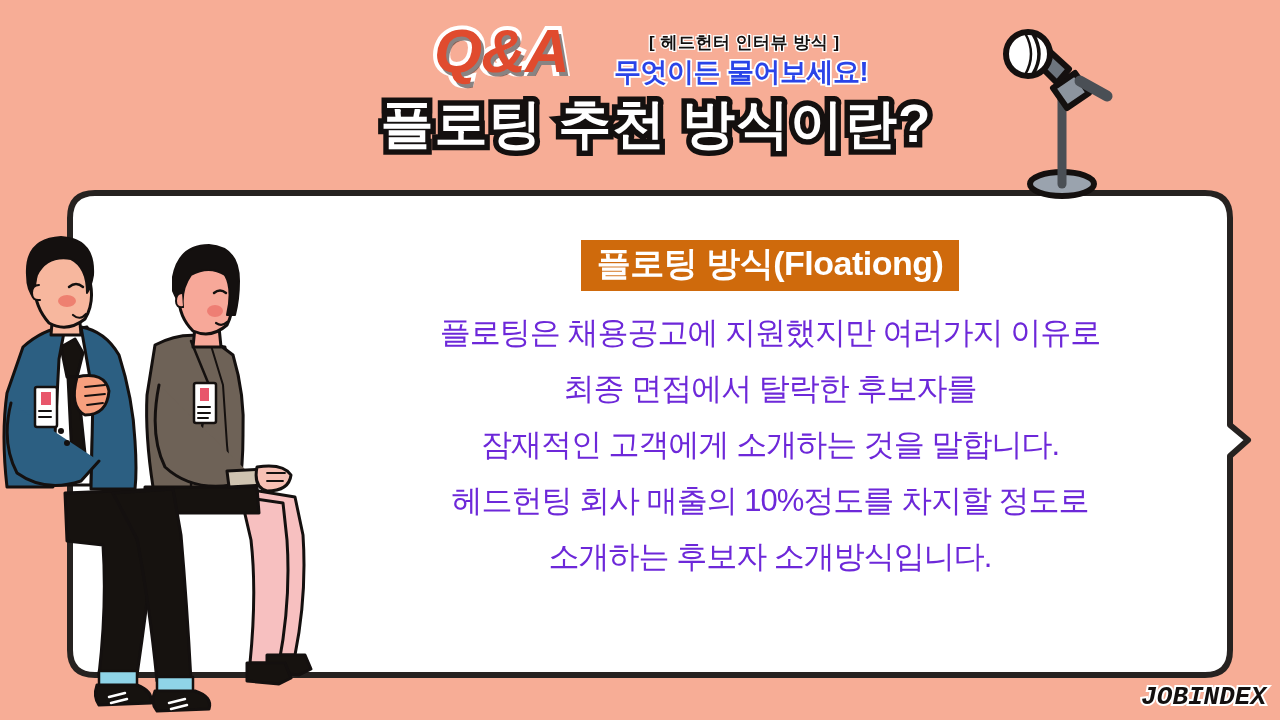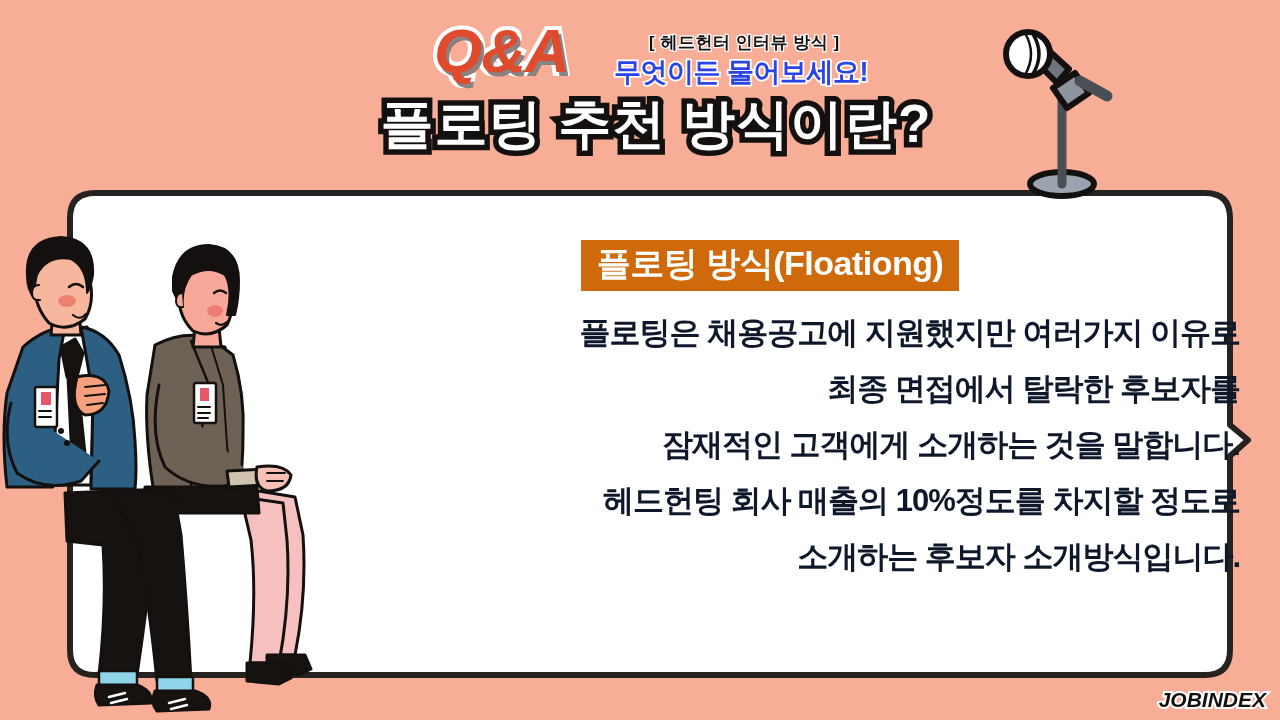--- a/index.html
+++ b/index.html
@@ -113,44 +113,45 @@
     color: #ffffff;
     font-size: 34px;
     font-weight: 700;
     letter-spacing: -0.5px;
     padding: 6px 16px 9px 16px;
     line-height: 1.05;
     white-space: nowrap;
     text-align: center;
   }
   .body-line {
-    text-align: right;
+    text-align: center;
     font-size: 31px;
-    font-weight: 700;
-    color: #0f172a;
+    font-weight: 400;
+    color: #6d28d9;
     letter-spacing: -1px;
     line-height: 1.0;
     margin: 0 0 25px 0;
     white-space: nowrap;
   }
   .body-line:last-child { margin-bottom: 0; }
 
   
   .watermark {
     position: absolute;
     right: 14px;
     bottom: 8px;
-    font-size: 21px;
+    font-size: 26px;
     font-weight: 700;
     font-style: italic;
     letter-spacing: 0px;
     color: #14100f;
     -webkit-text-stroke: 4px #ffffff;
     paint-order: stroke fill;
     z-index: 9;
+    font-family: Liberation Mono, monospace;
   }
 
   
   #mic-art {
     position: absolute;
     left: 985px; top: 25px;
     width: 150px; height: 185px;
     z-index: 7;
   }
   #people-art {

